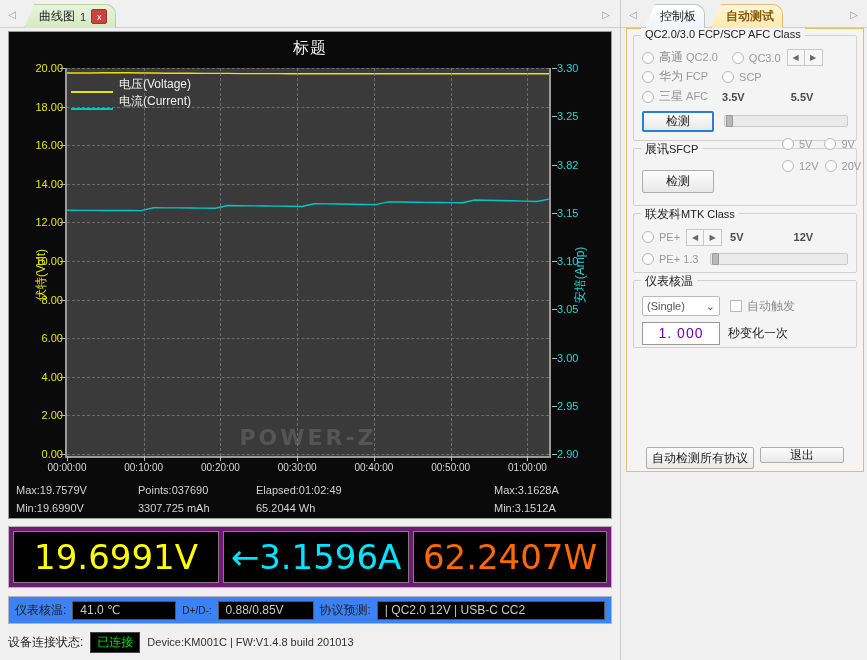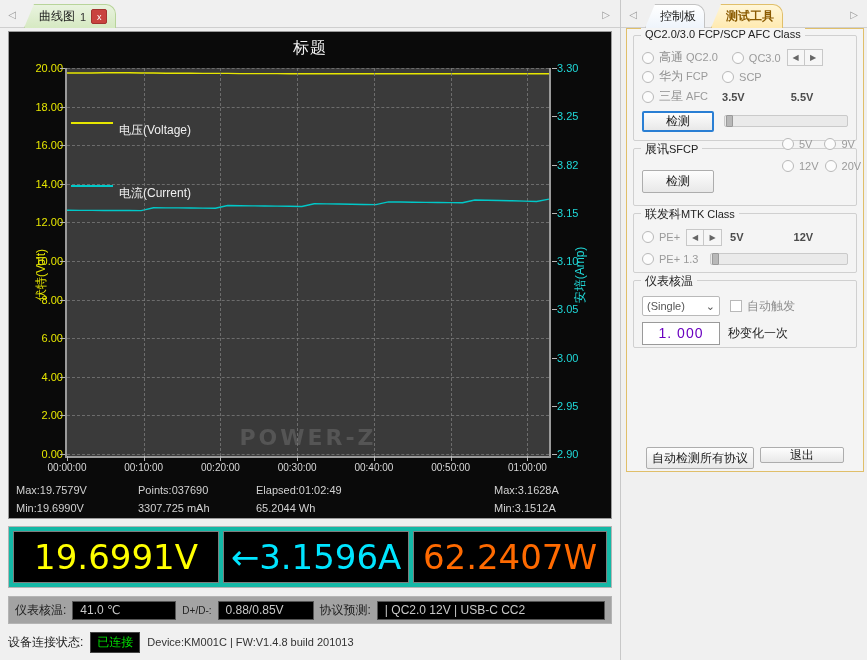--- a/index.html
+++ b/index.html
@@ -94,57 +94,57 @@
     transform:translateY(-50%) rotate(-90deg); transform-origin:center;
     white-space:nowrap;
   }
   #axis-label-right {
     position:absolute; right:2px; top:50%; color:#20d8d8; font-size:12px;
     transform:translateY(-50%) rotate(-90deg); transform-origin:center;
     white-space:nowrap;
   }
 
   #legend { position:absolute; left:62px; top:44px; }
-  .legend-row { display:flex; align-items:flex-start; gap:6px; height:17px;margin-top:46px; }
+  .legend-row { display:flex; align-items:flex-end; gap:6px; height:17px; }
   .legend-line { width:42px; height:0; border-top:2px solid; }
   .legend-text { color:#f0f0f0; font-size:12px; white-space:nowrap; }
 
   #watermark-pz {
     position:absolute; left:50%; bottom:6px; transform:translateX(-50%);
     color:#5a5a5a; font-size:22px; letter-spacing:3px; font-weight:bold;
     font-family:"DejaVu Sans", sans-serif; opacity:.85;
   }
 
   
   #stats {
     position:absolute; left:8px; top:482px; width:604px; height:40px;
     color:#d2d2d2; font-size:11px;
   }
   .stat { position:absolute; white-space:nowrap; }
 
   
   #readouts {
     position:absolute; left:8px; top:526px; width:604px; height:62px;
-    background:#14b8a6; border:1px solid #b4b4b4;
+    background:#701a75; border:1px solid #b4b4b4;
     display:flex; gap:4px; padding:4px;
   }
   .readout {
     background:#000; border:1px solid #7d7d7d;
     display:flex; align-items:center; justify-content:center;
     font-size:34px; font-family:"DejaVu Sans", sans-serif;
     overflow:hidden; white-space:nowrap;
   }
   #ro-v { flex:0 0 206px; color:#ffff00; }
   #ro-a { flex:0 0 186px; color:#00e5ff; }
   #ro-w { flex:1 1 auto;  color:#ff6a00; }
 
   
   #meter-row {
     position:absolute; left:8px; top:596px; width:604px; height:28px;
-    background:#a3a3a3; border:1px solid #b4b4b4;
+    background:#3b82f6; border:1px solid #b4b4b4;
     display:flex; align-items:center; padding:0 6px; gap:6px;
   }
   .mlabel { color:#222; font-size:12px; white-space:nowrap; }
   .mfield {
     background:#000; color:#c8c8c8; font-size:12px;
     height:19px; display:flex; align-items:center; padding:0 7px;
     border:1px solid #555; white-space:nowrap;
   }
   #f-temp { width:104px; }
   #f-dpdm { width:96px; }
@@ -400,21 +400,21 @@
 </div>
 
 <div id="right-pane">
 
   <div class="tabstrip">
     <div class="navarrow" style="left:4px;">◁</div>
     <div class="tab white">
       <span class="tab-label">控制板</span>
     </div>
     <div class="tab yellow">
-      <span class="tab-label">测试工具</span>
+      <span class="tab-label">自动测试</span>
     </div>
     <div class="navarrow" style="left:225px;">▷</div>
   </div>
 
   <div id="tool-panel">
 
     <div class="group" style="height:106px;">
       <span class="gtitle">QC2.0/3.0 FCP/SCP AFC Class</span>
 
       <div class="row" style="height:19px;">

